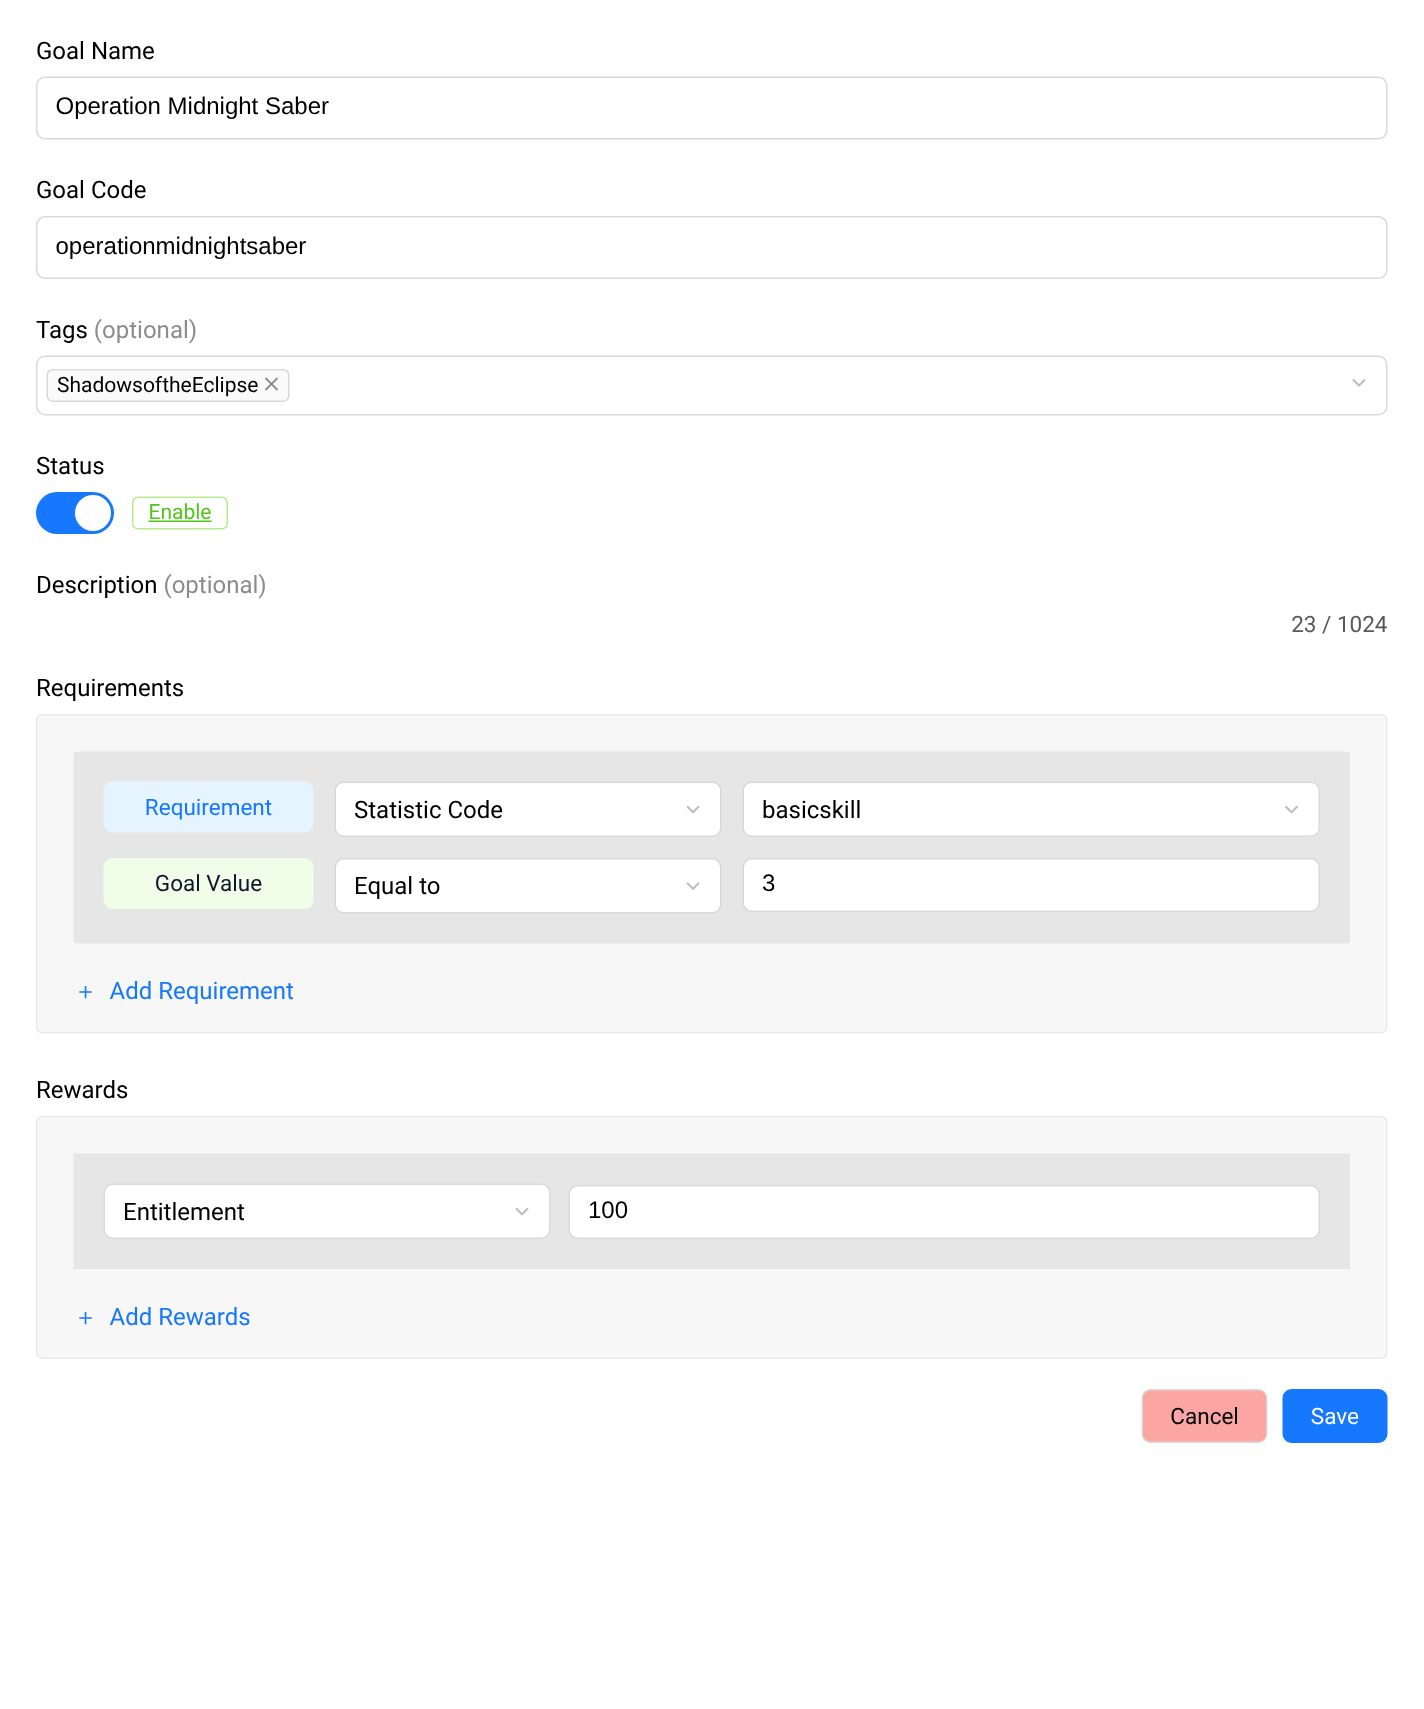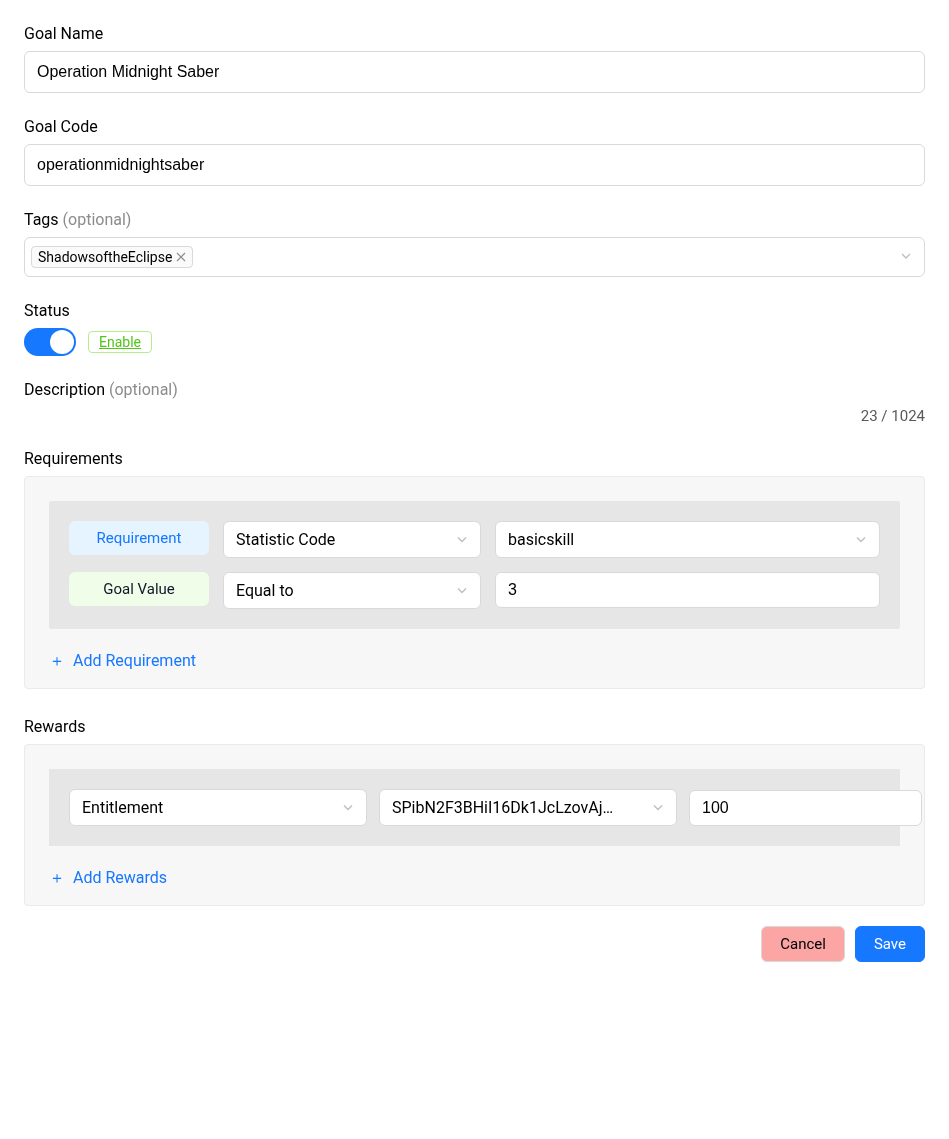--- a/index.html
+++ b/index.html
@@ -309,28 +309,20 @@
   <div class="panel">
     <div class="rewards-inner">
       <div class="select ent">
         <span>Entitlement</span>
         <span class="dropdown-arrow">
           <svg width="12" height="12" viewBox="0 0 12 12">
               <path d="M2 4 L6 8 L10 4" stroke="#bfbfbf" stroke-width="1.4" fill="none"></path>
             </svg>
         </span>
       </div>
-      <div class="select item">
-        <div class="ellipsis" style="max-width:240px;">SPibN2F3BHiI16Dk1JcLzovAj…</div>
-        <span class="dropdown-arrow">
-          <svg width="12" height="12" viewBox="0 0 12 12">
-              <path d="M2 4 L6 8 L10 4" stroke="#bfbfbf" stroke-width="1.4" fill="none"></path>
-            </svg>
-        </span>
-      </div>
       <input class="value-input qty" type="text" value="100" style="">
     </div>
     <div class="add-link">
       <span class="plus-icon">＋</span>
       <span>Add Rewards</span>
     </div>
   </div>
 </div>
 
 <div class="footer">

